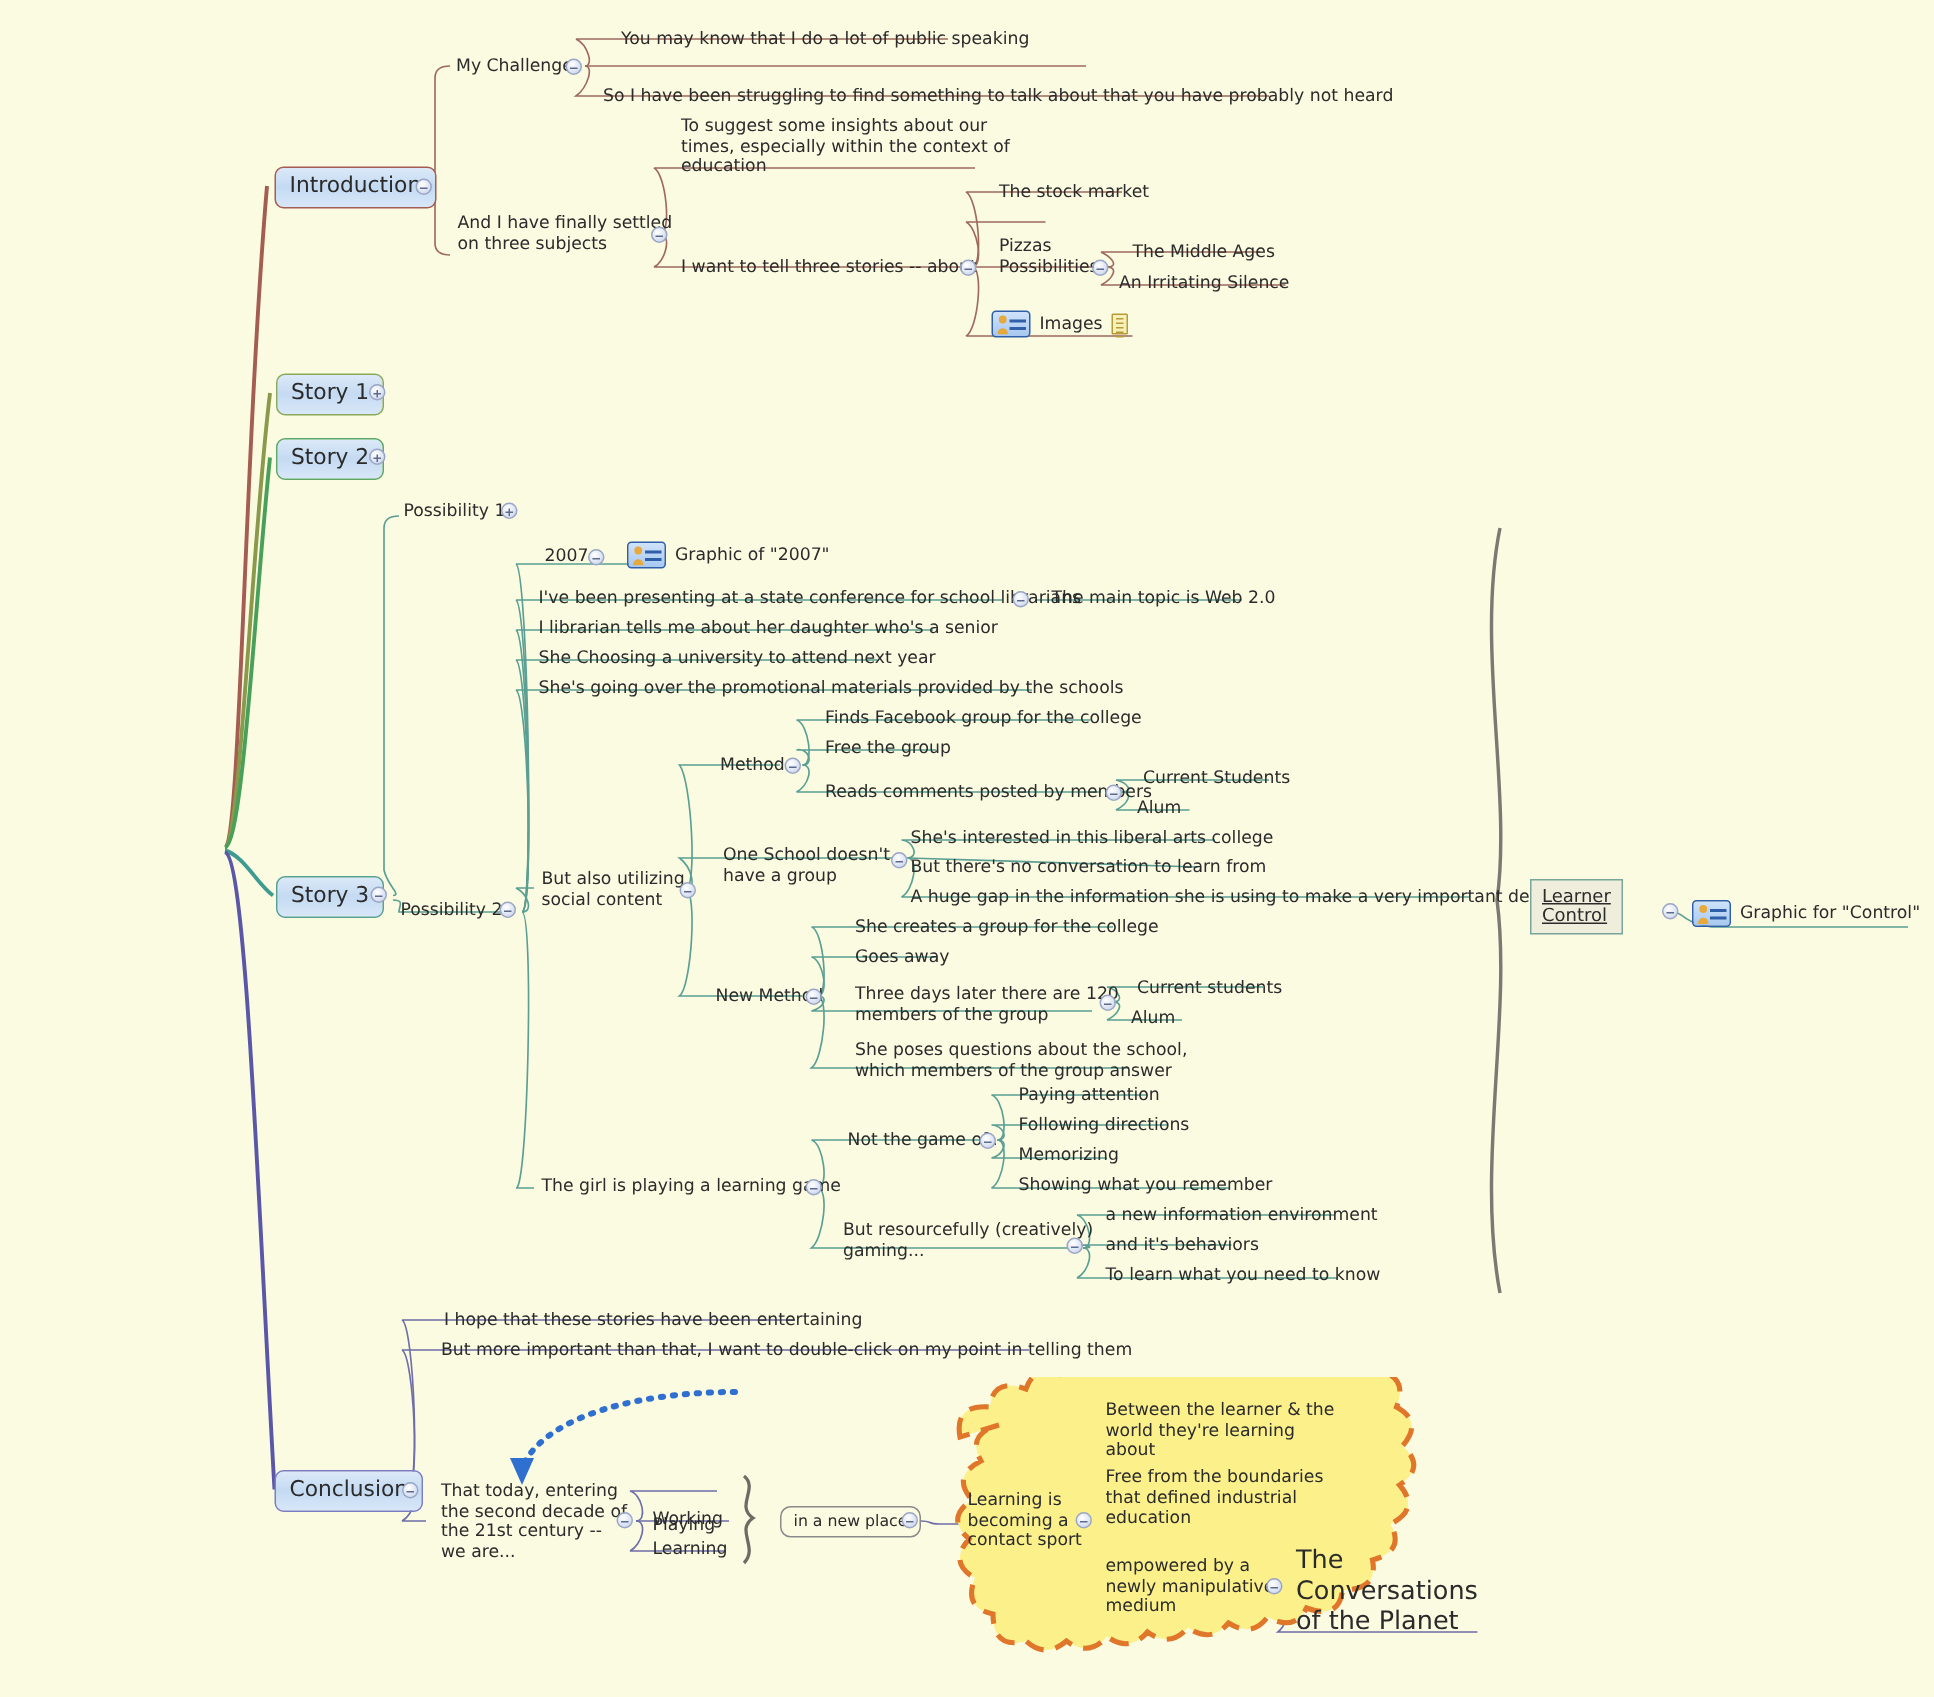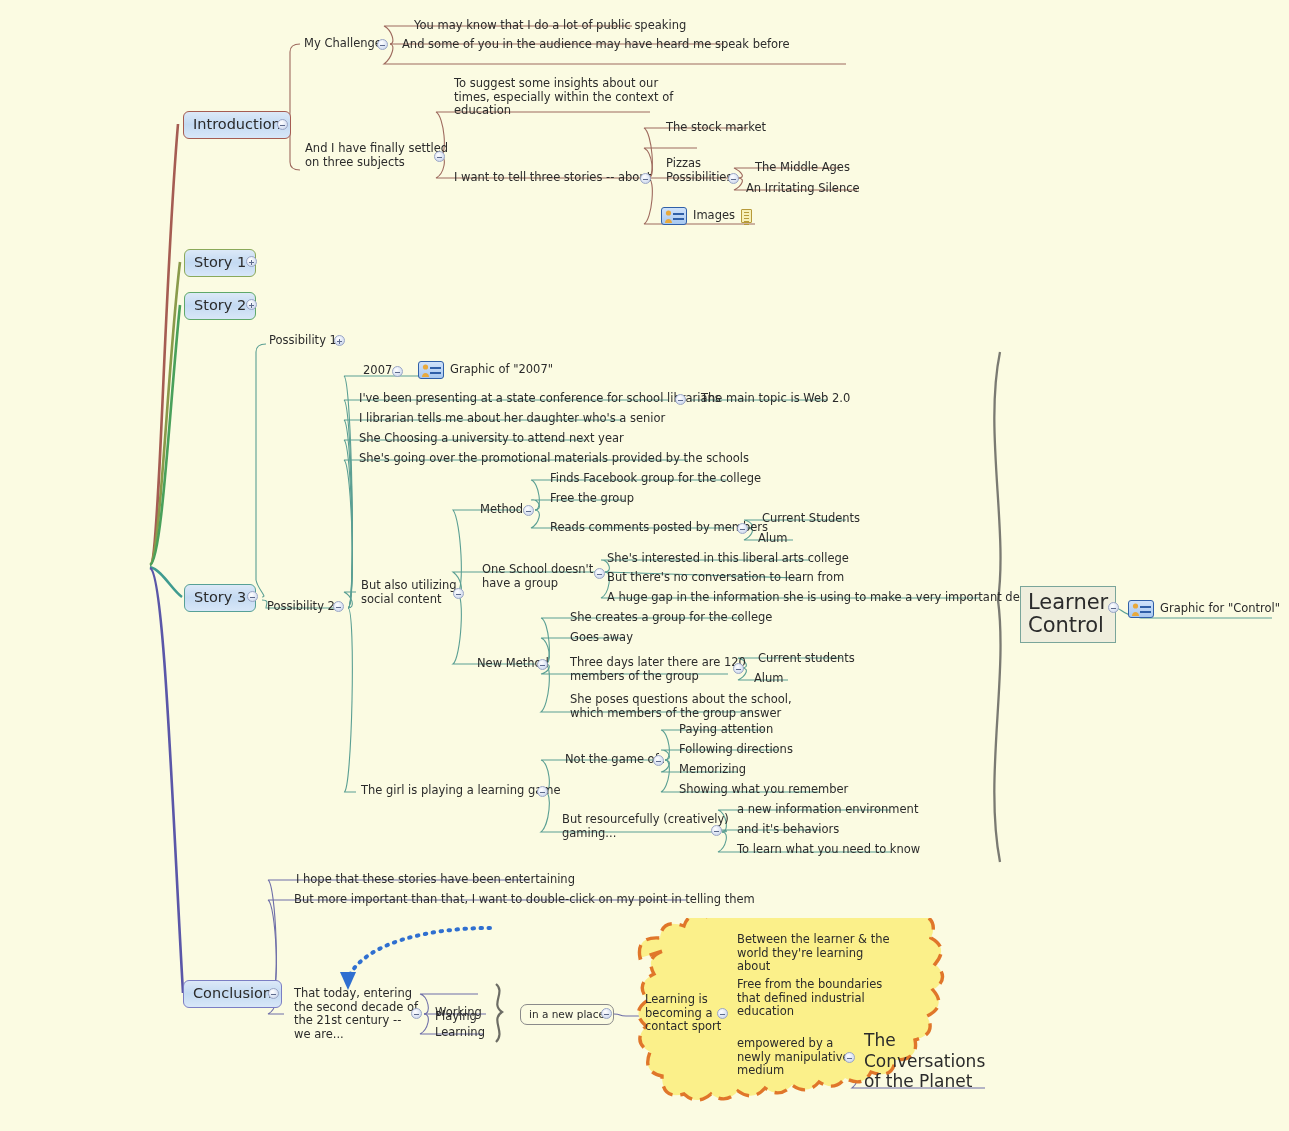--- a/index.html
+++ b/index.html
@@ -43,26 +43,27 @@
     text-align: center;
   }
   .mainbox.intro  { border: 1.4px solid #a55c52; }
   .mainbox.s1     { border: 1.4px solid #8aa95a; }
   .mainbox.s2     { border: 1.4px solid #5fa86a; }
   .mainbox.s3     { border: 1.4px solid #56a096; }
   .mainbox.concl  { border: 1.4px solid #7b7ec4; }
 
   
   .lc-box {
-    font-size: 21px;
+    font-size: 12px;
     line-height: 1.1;
     padding: 4px 7px 5px 7px;
     background: #efeedd;
     border: 1.2px solid #7aa59a;
     box-sizing: border-box;
+    text-decoration: underline;
   }
   
   .pillbox {
     font-size: 10.5px;
     padding: 3px 8px 4px 8px;
     border: 1.1px solid #8a8a8a;
     border-radius: 7px;
     background: #fbfbe2;
     box-sizing: border-box;
   }
@@ -257,21 +258,21 @@
   </svg>
 
 
   <div class="node mainbox intro" style="left:183px; top:111px;">Introduction</div>
   <div class="toggle" style="left:277px; top:119px;"></div>
 
   <div class="node leaf" style="left:301px; top:36px;">My Challenge</div>
   <div class="toggle" style="left:377px; top:39px;"></div>
 
   <div class="node leaf" style="left:399px; top:18px;margin-left:12px;">You may know that I do a lot of public speaking</div>
-  <div class="node leaf" style="left:399px; top:37px;">And some of you in the audience may have heard me speak before</div>
+  <div class="node leaf" style="left:399px; top:56px;">So I have been struggling to find something to talk about that you have probably not heard</div>
 
   <div class="node leaf" style="left:302px; top:141px;">And I have finally settled
 on three subjects</div>
   <div class="toggle" style="left:434px; top:151px;"></div>
 
   <div class="node leaf" style="left:451px; top:76px;">To suggest some insights about our
 times, especially within the context of
 education</div>
   <div class="node leaf" style="left:451px; top:170px;">I want to tell three stories -- about</div>
   <div class="toggle" style="left:640px; top:173px;"></div>

